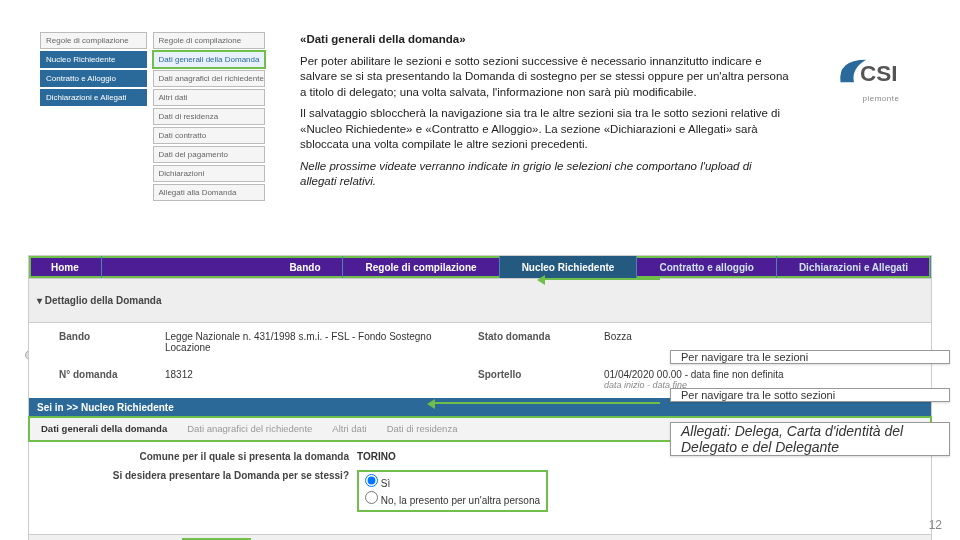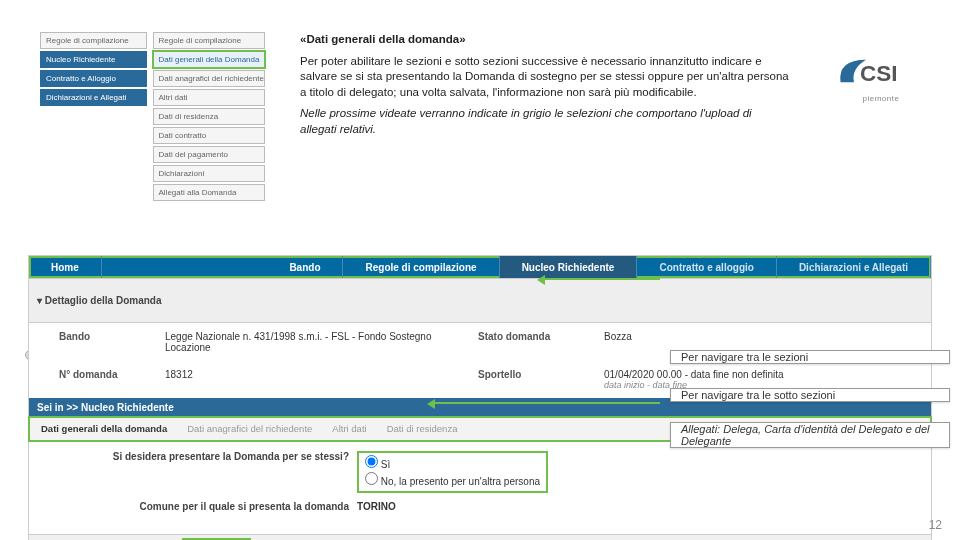--- a/index.html
+++ b/index.html
@@ -35,21 +35,21 @@
   .logo svg { width: 90px; height: 42px; }
   .logo .cap { font-size: 8px; color: #888; letter-spacing: .5px; }
 
   
   .app {
     position: absolute; top: 255px; left: 28px; width: 904px;
     border: 1px solid #ccc; background: #f8f8f8;
     font-size: 10px;
   }
   .topnav {
-    display: flex; background: #0369a1; color: #fff; height: 22px; align-items: stretch; text-align: center;
+    display: flex; background: #4c1d95; color: #fff; height: 22px; align-items: stretch; text-align: center;
   }
   .topnav .tab {
     padding: 4px 22px; font-weight: bold; font-size: 10px;
     border-right: 1px solid #4a86b0; display: flex; align-items: center;
   }
   .topnav .tab.inactive { color: #cfe2ef; }
   .topnav .tab.active { background: #245a80; }
   .nav-hl { box-shadow: inset 0 0 0 2px #6fbf4a; }
 
   .detail-head {
@@ -93,21 +93,21 @@
 
   
   .callout {
     position: absolute; right: 10px; width: 280px;
     background: #fff; border: 1px solid #999; padding: 0 10px;
     font-size: 11px; font-style: italic; color: #333;
     box-shadow: 0 1px 2px rgba(0,0,0,.15);
   }
   .callout.c1 { top: 350px; }
   .callout.c2 { top: 388px; }
-  .callout.c3 { top: 422px; font-size: 11px; }
+  .callout.c3 { top: 422px; font-size: 14px; }
   .callout .lead { font-style: normal; font-weight: normal; }
   .callout.c3 .lead { font-style: italic; }
 
   .arrow {
     position: absolute; height: 0; border-top: 2px solid #6fbf4a;
   }
   .arrow::before {
     content: ""; position: absolute; left: -8px; top: -5px;
     border: 5px solid transparent; border-right: 8px solid #6fbf4a;
   }
@@ -136,20 +136,21 @@
       <div class="mini-item ">Dati contratto</div>
       <div class="mini-item ">Dati del pagamento</div>
       <div class="mini-item ">Dichiarazioni</div>
       <div class="mini-item ">Allegati alla Domanda</div>
     </div>
 </div>
 
 <div class="explain">
   <p><span class="title">«Dati generali della domanda»</span></p>
   <p>Per poter abilitare le sezioni e sotto sezioni successive è necessario innanzitutto indicare e salvare se si sta presentando la Domanda di sostegno per se stessi oppure per un'altra persona a titolo di delegato; una volta salvata, l'informazione non sarà più modificabile.</p>
+  <p>Il salvataggio sbloccherà la navigazione sia tra le altre sezioni sia tra le sotto sezioni relative di «Nucleo Richiedente» e «Contratto e Alloggio». La sezione «Dichiarazioni e Allegati» sarà sbloccata una volta compilate le altre sezioni precedenti.</p>
   <p class="note">Nelle prossime videate verranno indicate in grigio le selezioni che comportano l'upload di allegati relativi.</p>
 </div>
 
 <div class="logo">
   <svg viewBox="0 0 120 50">
     <path d="M6 40 Q2 10 40 10 Q20 22 24 40 Z" fill="#2a6a9a"></path>
     <text x="32" y="38" font-family="Arial Black, Arial" font-weight="900" font-size="30" fill="#555">CSI</text>
   </svg>
   <div class="cap">piemonte</div>
 </div>
@@ -188,30 +189,30 @@
 
   <div class="subtabs green-hl">
     <div class="st active">Dati generali della domanda</div>
     <div class="st">Dati anagrafici del richiedente</div>
     <div class="st">Altri dati</div>
     <div class="st">Dati di residenza</div>
   </div>
 
   <div class="form-area">
     <div class="form-row">
+      <div class="q">Comune per il quale si presenta la domanda</div>
+      <div class="val" style="font-weight:bold">TORINO</div>
+    </div>
+    <div class="form-row">
       <div class="q">Si desidera presentare la Domanda per se stessi?</div>
       <div class="radio-group radio-hl">
         <label><input type="radio" checked="" style=""> <span>Sì</span></label>
         <label><input type="radio" style=""> <span>No, la presento per un'altra persona</span></label>
       </div>
     </div>
-    <div class="form-row">
-      <div class="q">Comune per il quale si presenta la domanda</div>
-      <div class="val" style="font-weight:bold">TORINO</div>
-    </div>
   </div>
 
   <div class="btn-row">
     <span class="btn">Ripristina valori iniziali</span>
     <span class="btn save save-hl">Salva</span>
   </div>
 </div>
 
 <div class="callout c1">
   <span class="lead">Per navigare tra le sezioni</span>

